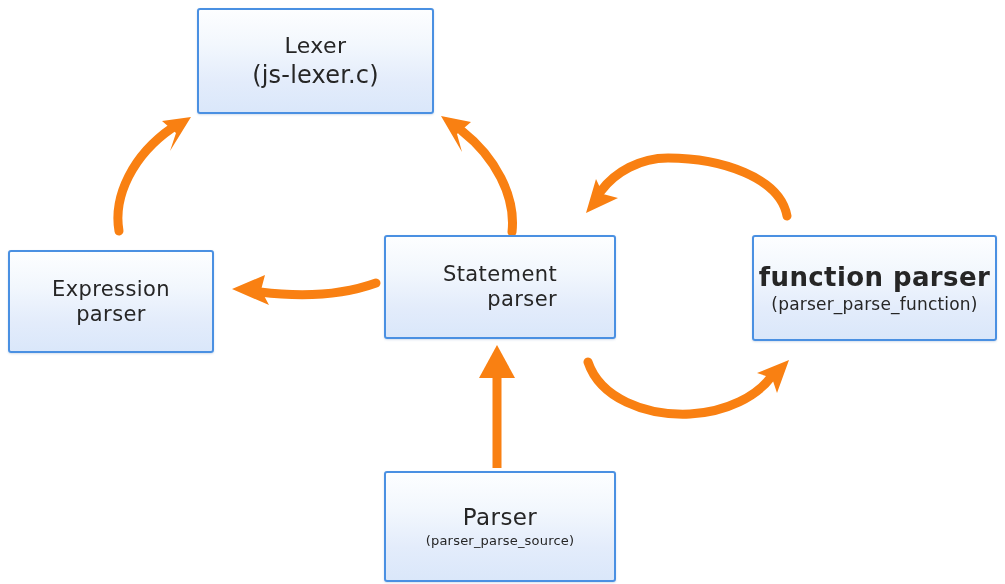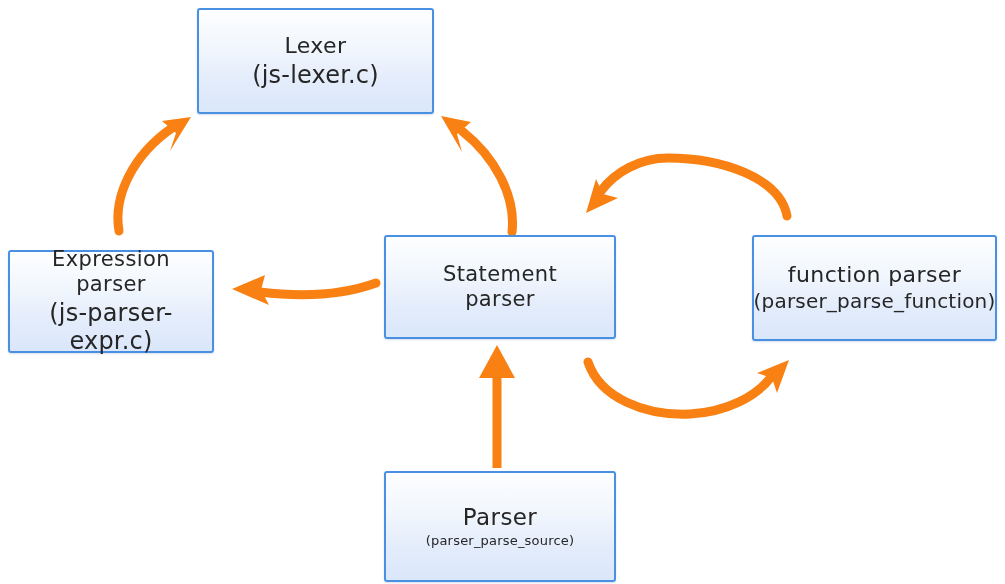--- a/index.html
+++ b/index.html
@@ -47,26 +47,26 @@
     white-space: pre-line;
   }
   .node-sub {
     font-size: 24px;
     letter-spacing: 0.2px;
     margin-top: 2px;
   }
   
   #node-lexer        { left: 197px; top: 8px;   width: 237px; height: 106px; }
   #node-expression   { left: 8px;   top: 250px; width: 206px; height: 103px; }
-  #node-statement    { left: 384px; top: 235px; width: 232px; height: 104px; }
+  #node-statement    { left: 384px; top: 235px; width: 232px; height: 104px; text-align: right; }
   #node-function     { left: 752px; top: 235px; width: 245px; height: 106px; }
   #node-parser       { left: 384px; top: 471px; width: 232px; height: 111px; }
 
-  #node-function .node-title { font-size: 22px; }
-  #node-function .node-sub   { font-size: 20px; }
+  #node-function .node-title { font-size: 26px; font-weight: bold; }
+  #node-function .node-sub   { font-size: 17px; }
   #node-parser .node-title   { font-size: 23px; }
   #node-parser .node-sub     { font-size: 13px; }
   #node-lexer .node-title    { font-size: 22px; }
 </style>
 </head>
 <body>
 
 <div id="diagram-root">
 
   <svg id="arrow-layer" viewBox="0 0 1005 584" width="1005" height="584">
@@ -103,21 +103,20 @@
   </svg>
 
   <div class="node-box" id="node-lexer">
     <div class="node-title">Lexer</div>
     <div class="node-sub">(js-lexer.c)</div>
   </div>
 
   <div class="node-box" id="node-expression">
     <div class="node-title">Expression
 parser</div>
-    <div class="node-sub">(js-parser-expr.c)</div>
   </div>
 
   <div class="node-box" id="node-statement">
     <div class="node-title">Statement
 parser</div>
   </div>
 
   <div class="node-box" id="node-function">
     <div class="node-title">function parser</div>
     <div class="node-sub">(parser_parse_function)</div>

